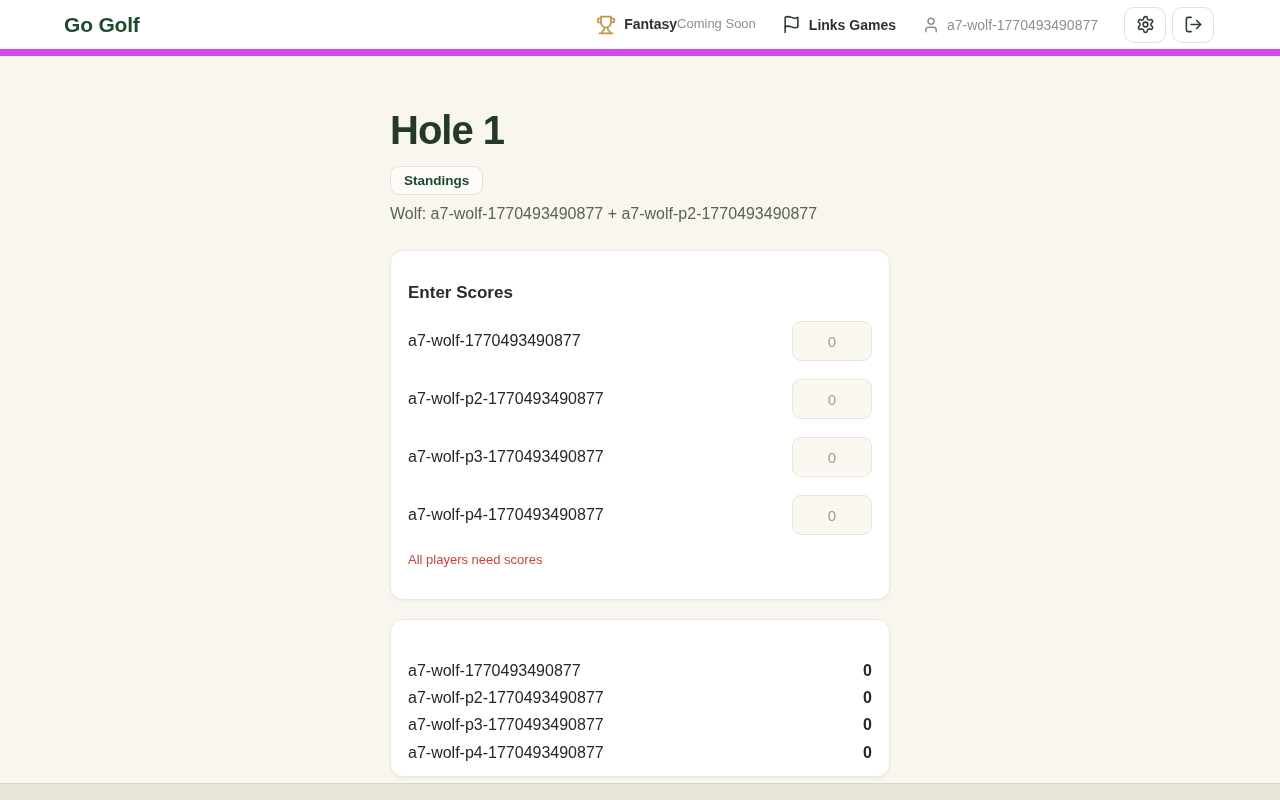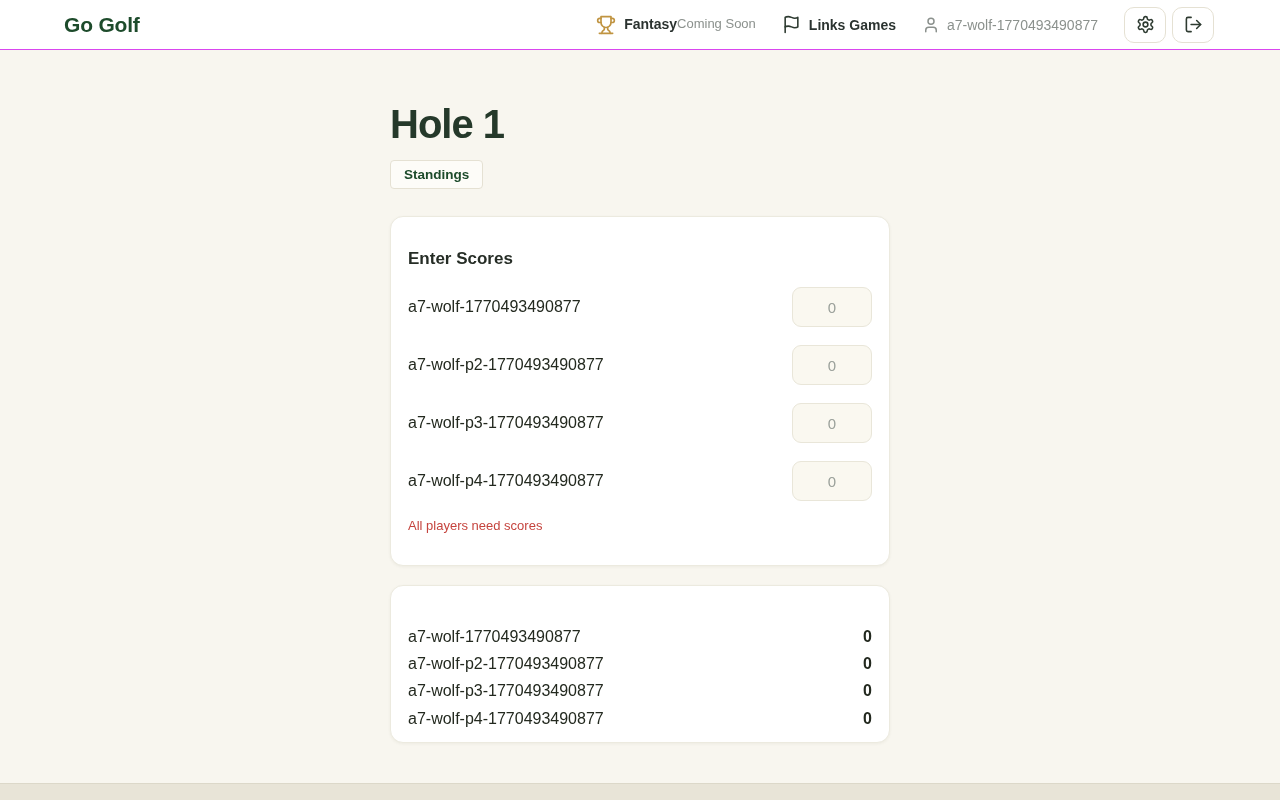--- a/index.html
+++ b/index.html
@@ -6,23 +6,23 @@
   html, body { width: 1280px; height: 800px; overflow: hidden; }
   body {
     font-family: "Liberation Sans", "DejaVu Sans", sans-serif;
     background: #f8f6ef;
     color: #22281f;
     position: relative;
   }
 
   
   .header {
-    height: 50px;
+    height: 56px;
     background: #ffffff;
-    border-bottom: 1px solid #d946ef;
+    border-bottom: 7px solid #d946ef;
     display: flex;
     align-items: center;
     justify-content: space-between;
     padding: 0 66px 0 64px;
   }
   .brand {
     font-size: 21px;
     font-weight: bold;
     color: #1d4b2b;
     letter-spacing: -0.2px;
@@ -56,21 +56,21 @@
     font-weight: bold;
     color: #25392a;
     letter-spacing: -1px;
     line-height: 1.1;
   }
   .page-subtitle { margin-top: 10px; font-size: 16px; color: #5a6259; }
   .standings-btn {
     margin-top: 14px;
     background: #fdfcf8;
     border: 1px solid #e5e1d3;
-    border-radius: 4px;
+    border-radius: 9px;
     padding: 6px 13px;
     font-size: 13.5px;
     font-weight: bold;
     color: #1d4b2b;
     cursor: pointer;
     font-family: inherit;
   }
 
   .card {
     background: #ffffff;
@@ -205,20 +205,21 @@
 
   </div>
 </header>
 
 <main class="main">
 
   <div class="title-row">
     <h1 class="page-title">Hole 1</h1>
     <button class="standings-btn">Standings</button>
   </div>
+  <div class="page-subtitle">Wolf: a7-wolf-1770493490877 + a7-wolf-p2-1770493490877</div>
 
   <section class="card card-scores">
     <h2 class="card-heading">Enter Scores</h2>
 
     <div class="score-row">
       <span class="player-name">a7-wolf-1770493490877</span>
       <input class="score-input" type="text" placeholder="0" style="">
     </div>
     <div class="score-row">
       <span class="player-name">a7-wolf-p2-1770493490877</span>

